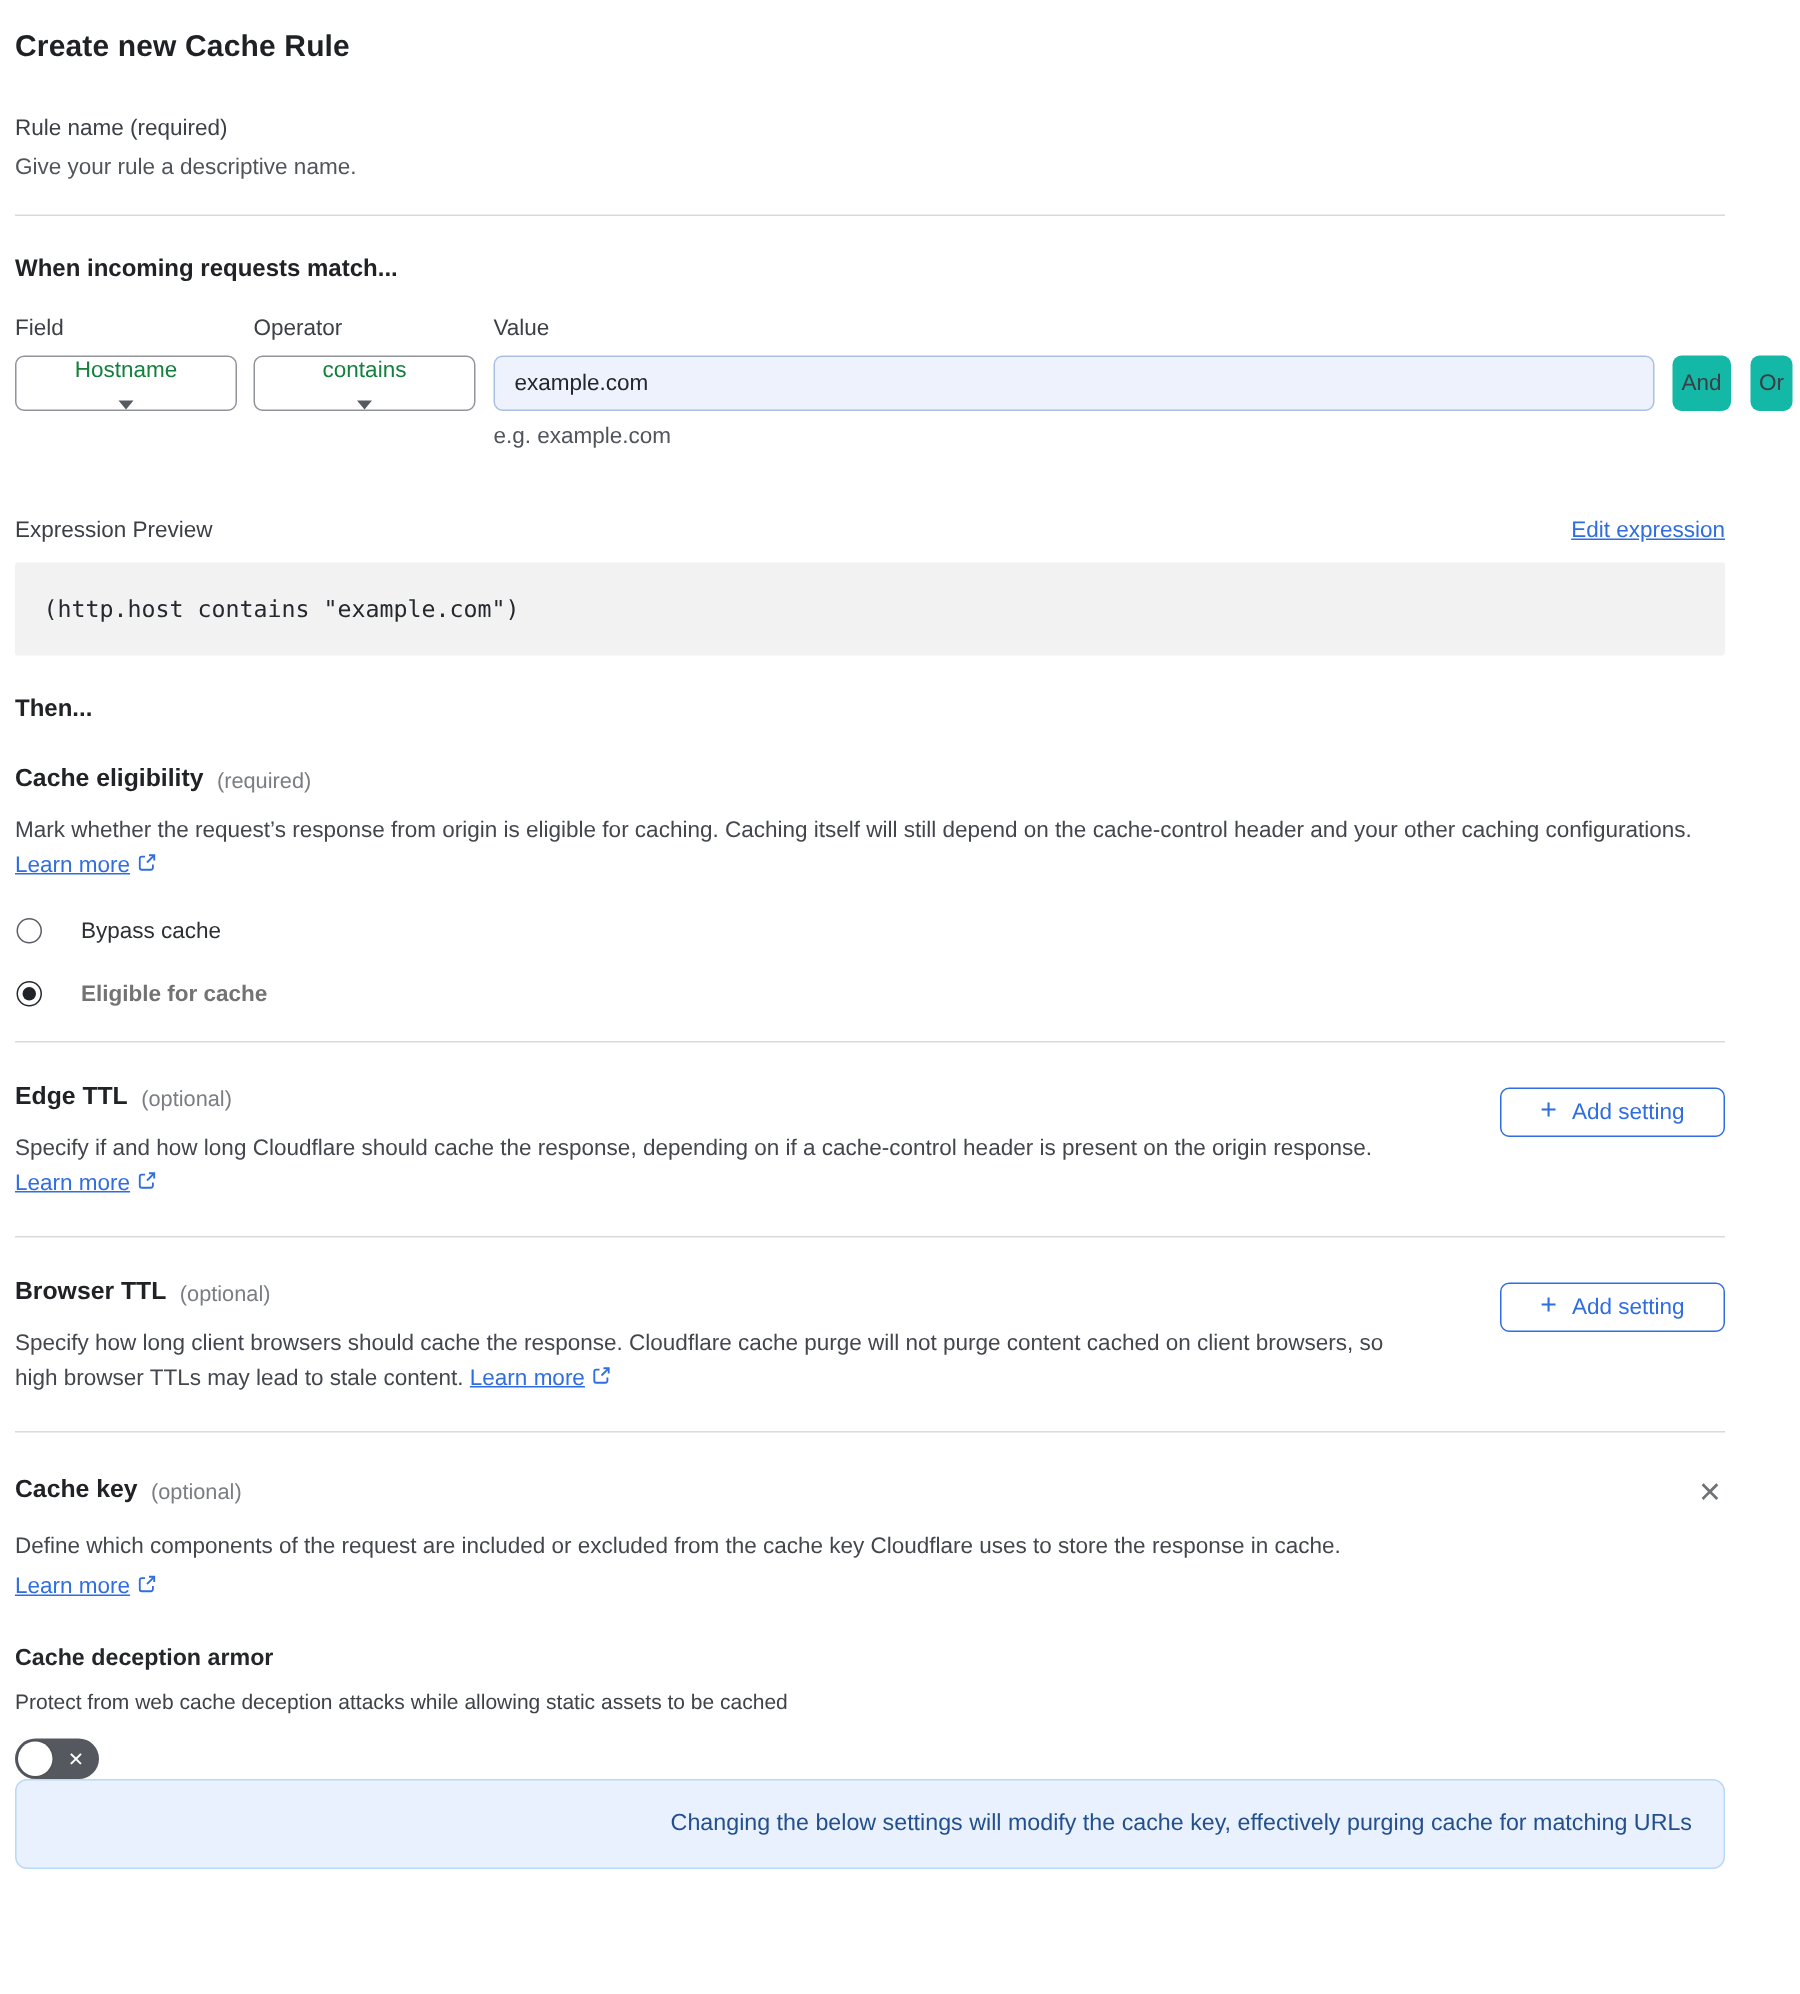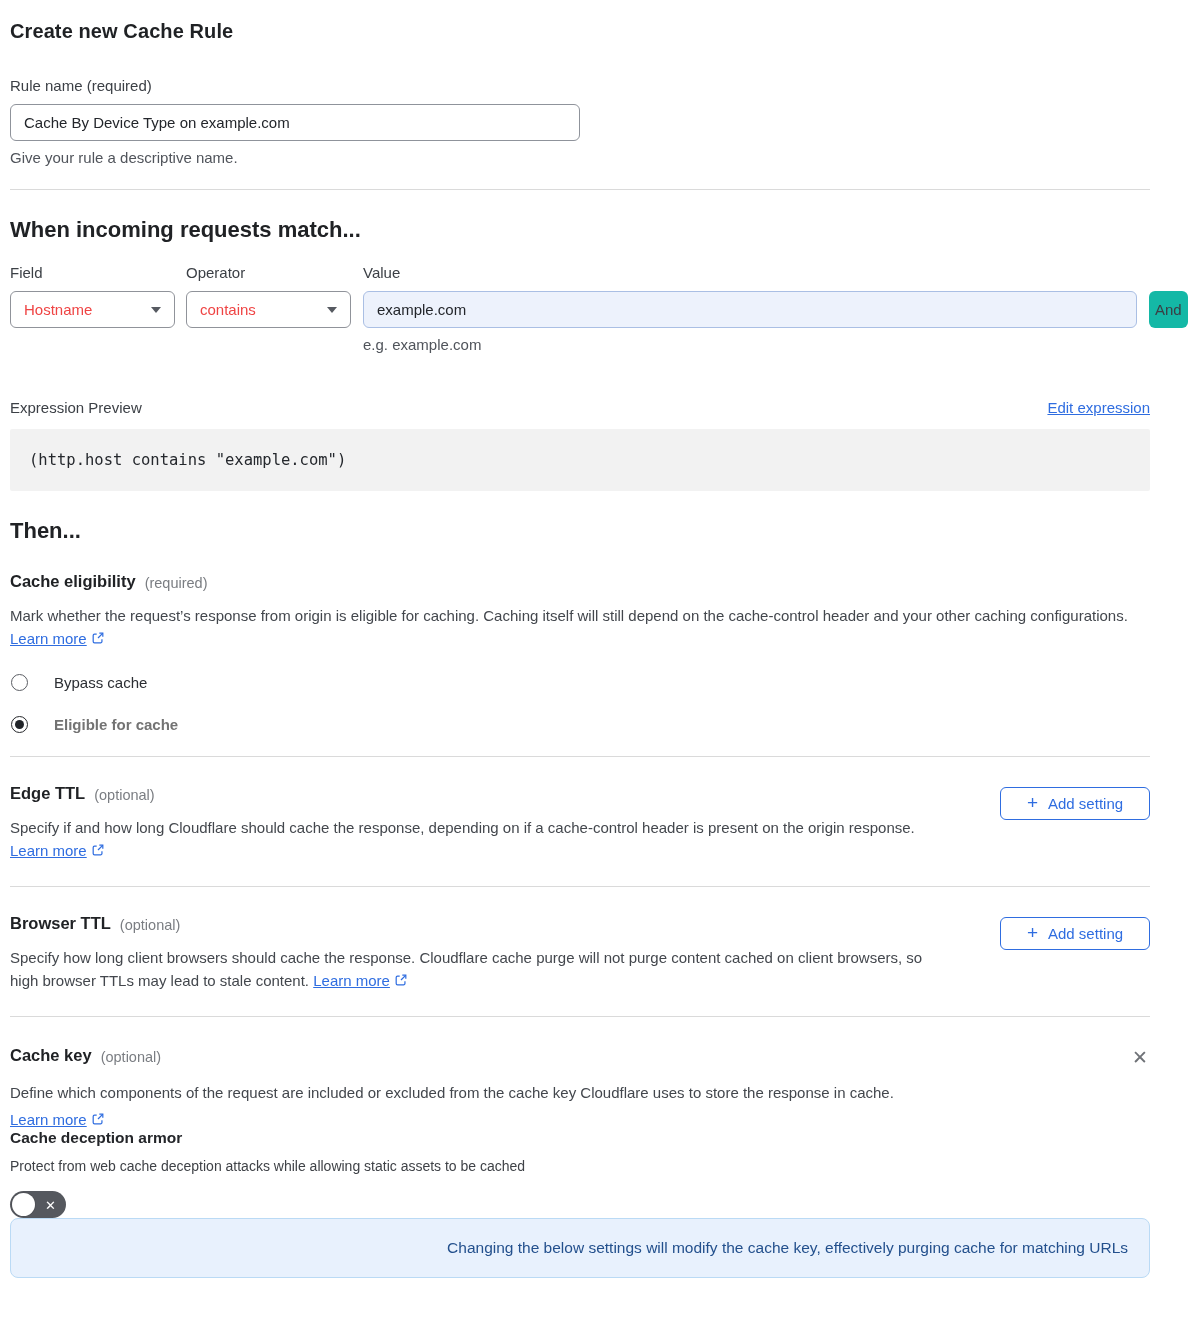--- a/index.html
+++ b/index.html
@@ -11,27 +11,27 @@
 
   .field-label { display:block; font-size:15px; color:#3c4046; line-height:18px; }
   .form-group { margin-top:34px; }
   .text-input { height:37px; border:1px solid #8f939b; border-radius:6px; font-size:15px; color:#23262b;
                 padding:0 13px; font-family:"Liberation Sans", sans-serif; background:#fff; outline:none; }
   .rule-name-input { width:570px; margin-top:9px; display:block; }
   .help { font-size:15px; color:#50545b; margin-top:8px; }
 
   hr.divider { border:none; border-top:1px solid #dadada; margin:23px 0 0 0; }
 
-  h2.section-heading { font-size:22px; font-weight:bold; color:#202225; margin:27px 0 0 0; }
+  h2.section-heading { font-size:16px; font-weight:bold; color:#202225; margin:27px 0 0 0; }
 
   .match-row { display:flex; margin-top:21px; align-items:flex-start; }
   .match-col .field-label { margin-bottom:9px; }
-  .select { width:165px; height:37px; border:1px solid #90939a; border-radius:6px; background:#fff;
+  .select { width:148px; height:37px; border:1px solid #90939a; border-radius:6px; background:#fff;
             display:flex; align-items:center; justify-content:space-between; padding:0 13px;
-            font-size:15px; color:#ef4444; cursor:pointer; }
+            font-size:15px; color:#15803d; cursor:pointer;flex-direction:column; }
   .chevron { width:0; height:0; border-left:5px solid transparent; border-right:5px solid transparent;
              border-top:6px solid #565a61; }
   .col-field { margin-right:11px; }
   .col-operator { margin-right:12px; }
   .value-input { width:774px; background:#edf2fc; border-color:#aabfe4; }
   .col-value { margin-right:12px; }
   .gray-btn { height:37px; margin-top:27px; background:#14b8a6; border:none; border-radius:6px;
               font-size:15px; color:#3b3e44; font-family:"Liberation Sans", sans-serif; cursor:pointer; }
   .and-btn { width:62px; margin-right:13px; }
   .or-btn { width:47px; }
@@ -62,21 +62,21 @@
   .ttl-left { max-width:935px; }
   .add-btn { width:150px; height:33px; border:1px solid #2f6de0; background:#fff; color:#2f6de0;
              border-radius:6px; font-size:15px; font-family:"Liberation Sans", sans-serif;
              display:flex; align-items:center; justify-content:center; gap:10px; cursor:pointer; margin-top:3px; }
   .plus-glyph { font-size:19px; line-height:1; font-weight:normal; margin-top:-2px; }
 
   .cachekey-head { display:flex; justify-content:space-between; align-items:flex-start; margin-top:29px; }
   .close-icon { font-size:19px; color:#6f7277; cursor:pointer; line-height:1; padding:2px; font-weight:normal; }
   .learn-line { margin-top:7px; font-size:15px; }
 
-  .sub-title { font-size:15.5px; font-weight:bold; color:#24262a; }
+  .sub-title { font-size:15.5px; font-weight:bold; color:#24262a; margin-top:30px; }
   .sub-desc { font-size:14px; color:#3f4247; margin-top:11px; }
 
   .toggle { width:56px; height:27px; border-radius:14px; position:relative; margin-top:17px; cursor:pointer; }
   .toggle .knob { position:absolute; top:2px; width:23px; height:23px; border-radius:50%; background:#fff; }
   .toggle.off { background:#55585e; }
   .toggle.off .knob { left:2px; box-shadow:0 0 0 1px rgba(0,0,0,0.08); }
   .toggle.off .state-glyph { position:absolute; right:10px; top:50%; transform:translateY(-50%);
                              color:#fff; font-size:13px; }
 
   .banner { background:#e8f1fd; border:1px solid #badaf5; border-radius:8px;
@@ -84,21 +84,20 @@
 </style>
 </head>
 <body>
 
 <div class="page">
 
   <h1 class="page-title">Create new Cache Rule</h1>
 
   <div class="form-group">
     <label class="field-label">Rule name (required)</label>
-    <input class="text-input rule-name-input" value="Cache By Device Type on example.com" style="">
     <div class="help">Give your rule a descriptive name.</div>
   </div>
 
   <hr class="divider">
 
   <h2 class="section-heading">When incoming requests match...</h2>
 
   <div class="match-row">
     <div class="match-col col-field">
       <label class="field-label">Field</label>

